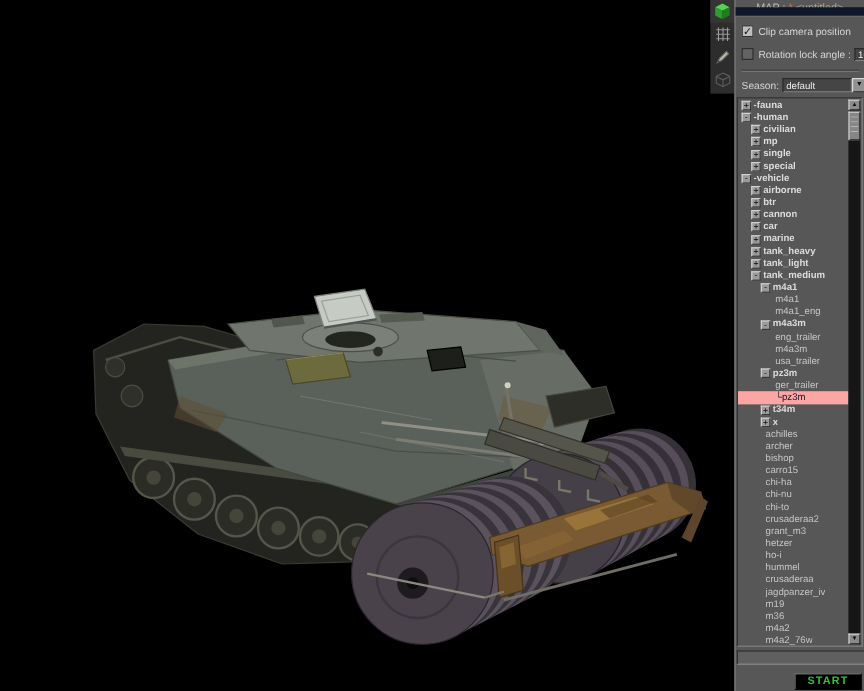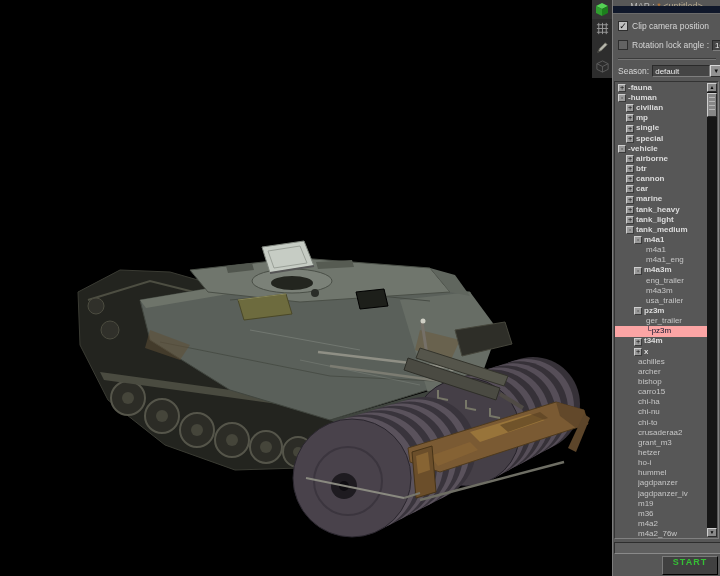--- a/index.html
+++ b/index.html
@@ -63,21 +63,21 @@
   .sbtn.down{bottom:0;}
   .sthumb{position:absolute;left:0;top:10px;width:10px;height:24px;background:#868686;border:1px solid;
           border-color:#cfcfcf #2b2b2b #2b2b2b #cfcfcf;}
   .sthumb i{display:block;height:1px;background:#5a5a5a;margin:3px 1px 0 1px;border-bottom:1px solid #b5b5b5;}
 
   
   .searchrow{display:flex;align-items:center;margin:3px 1px 0 1px;}
   .searchinput{flex:1;height:12px;background:#5f5f5f;border:1px solid;
                border-color:#2e2e2e #8a8a8a #8a8a8a #2e2e2e;color:#e8e8e8;
                font:8px "Liberation Sans",sans-serif;padding:0 2px;}
-  .startbtn{position:absolute;right:2px;bottom:1px;width:56px;height:19px;background:#404040;
+  .startbtn{position:absolute;right:2px;bottom:1px;width:56px;height:14px;background:#000000;
             border:1px solid;border-color:#7a7a7a #000 #000 #7a7a7a;color:#35c035;
             font:bold 9px "Liberation Sans",sans-serif;line-height:11px;text-align:center;
             letter-spacing:1px;}
 </style>
 </head>
 <body>
 
 <div class="stage">
 
   <div class="viewport">
@@ -385,21 +385,21 @@
           <div class="trow" style="padding-left: 23px;">
             <span class="tlabel">hetzer</span>
           </div>
           <div class="trow" style="padding-left: 23px;">
             <span class="tlabel">ho-i</span>
           </div>
           <div class="trow" style="padding-left: 23px;">
             <span class="tlabel">hummel</span>
           </div>
           <div class="trow" style="padding-left: 23px;">
-            <span class="tlabel">jagdpanzer</span>
+            <span class="tlabel">crusaderaa</span>
           </div>
           <div class="trow" style="padding-left: 23px;">
             <span class="tlabel">jagdpanzer_iv</span>
           </div>
           <div class="trow" style="padding-left: 23px;">
             <span class="tlabel">m19</span>
           </div>
           <div class="trow" style="padding-left: 23px;">
             <span class="tlabel">m36</span>
           </div>

